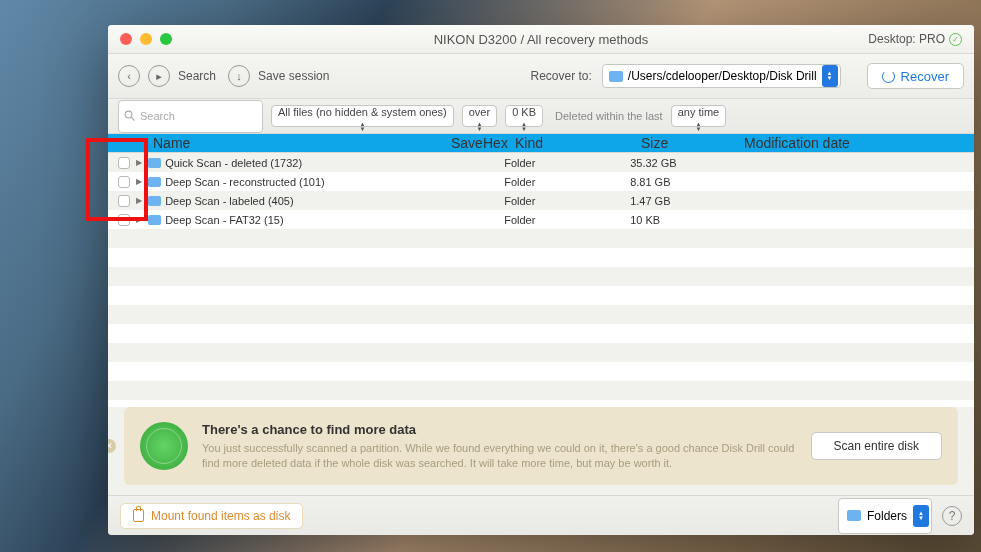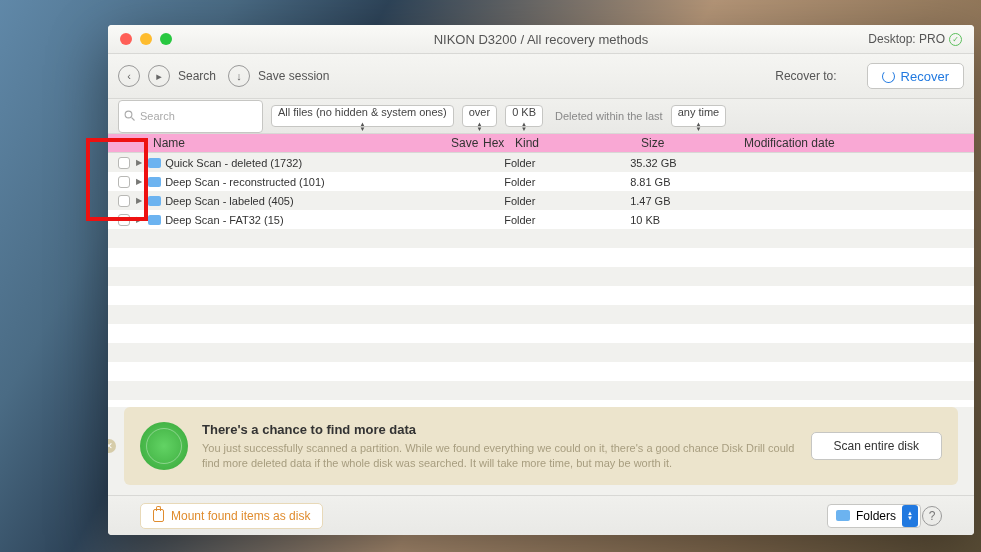--- a/index.html
+++ b/index.html
@@ -20,21 +20,21 @@
 .path-arrows { width: 16px; height: 22px; background: #2179e0; border-radius: 3px; display: flex; flex-direction: column; align-items: center; justify-content: center; gap: 0; }
 .path-arrows span { font-size: 6px; color: #fff; line-height: 5px; }
 .folder-ic { width: 14px; height: 11px; background: #6cb3f0; border-radius: 2px; position: relative; }
 .recover-btn { margin-left: 20px; height: 26px; padding: 0 14px; border: 1px solid #c6c6c3; border-radius: 5px; background: #fff; display: flex; align-items: center; gap: 6px; font-size: 13px; color: #2179e0; cursor: pointer; }
 .rotate-ic { width: 13px; height: 13px; border: 1.5px solid #2179e0; border-top-color: transparent; border-radius: 50%; position: relative; }
 .filterbar { height: 35px; display: flex; align-items: center; padding: 0 10px; gap: 8px; border-bottom: 1px solid #d8d8d5; background: linear-gradient(#f0f0ed,#e9e9e6); }
 .search { flex: 0 0 145px; height: 33px; border: 1px solid #c6c6c3; border-radius: 4px; background: #fff; display: flex; align-items: center; padding: 0 5px; gap: 4px; font-size: 11px; color: #aaa; }
 .pill { height: 22px; border: 1px solid #c6c6c3; border-radius: 4px; background: #fff; display: flex; align-items: center; padding: 0 6px; font-size: 11px; color: #444; gap: 4px; cursor: pointer; flex-direction: column; }
 .pill .ar { display: flex; flex-direction: column; font-size: 6px; color: #555; line-height: 5px; }
 .deleted-lbl { font-size: 11px; color: #888; margin-left: 4px; }
-.headerrow { height: 19px; background: #f9a8d4; border-bottom: 1px solid #d8d8d5; display: flex; align-items: center; font-size: 12px; color: #333; }
+.headerrow { height: 19px; background: #0ea5e9; border-bottom: 1px solid #d8d8d5; display: flex; align-items: center; font-size: 14px; color: #333; }
 .spacer1 { width: 45px; }
 .col-name { flex: 0 0 298px; }
 .col-view { flex: 0 0 32px; }
 .col-hex { flex: 0 0 32px; }
 .col-kind { flex: 0 0 126px; }
 .col-size { flex: 0 0 103px; }
 .col-date { flex: 1; }
 .table { flex: 1; overflow: hidden; background: #fff; }
 .row { height: 19px; display: flex; align-items: center; font-size: 11px; color: #333; }
 .row:nth-child(odd) { background: #f1f1ee; }
@@ -43,25 +43,25 @@
 .disc { font-size: 8px; color: #787875; margin: 0 6px; }
 .fldr { width: 13px; height: 10px; background: #6cb3f0; border-radius: 2px; margin-right: 4px; }
 .redbox { position: absolute; top: 138px; left: 86px; width: 62px; height: 83px; border: 4px solid #e11; pointer-events: none; }
 .banner { height: 78px; margin: 0 16px 10px 16px; background: #ece4cc; border-radius: 6px; display: flex; align-items: center; padding: 0 16px; gap: 14px; position: relative; }
 .banner-x { position: absolute; left: -22px; top: 50%; transform: translateY(-50%); width: 14px; height: 14px; border-radius: 50%; background: #d6cca9; color: #fff; font-size: 9px; display: flex; align-items: center; justify-content: center; cursor: pointer; }
 .radar { width: 48px; height: 48px; border-radius: 50%; background: radial-gradient(circle,#62d364 0%,#37a639 100%); position: relative; flex-shrink: 0; }
 .radar::before { content: ''; position: absolute; inset: 6px; border-radius: 50%; border: 1px solid rgba(255,255,255,.35); }
 .banner-txt { flex: 1; font-size: 11px; color: #a79d7f; line-height: 1.35; }
 .banner-txt b { color: #333; font-size: 13px; display: block; margin-bottom: 2px; }
 .scan-btn { padding: 6px 22px; border: 1px solid #c6c6c3; border-radius: 5px; background: #fff; font-size: 12px; color: #333; cursor: pointer; }
-.footer { height: 40px; border-top: 1px solid #d8d8d5; background: linear-gradient(#f0f0ed,#e9e9e6); display: flex; align-items: center; padding: 0 32px; gap: 1px; }
+.footer { height: 40px; border-top: 1px solid #d8d8d5; background: linear-gradient(#f0f0ed,#e9e9e6); display: flex; align-items: center; padding: 0 12px; gap: 10px; }
 .mount-btn { height: 26px; padding: 0 12px; border: 1px solid #e8d9b8; border-radius: 5px; background: #fff; display: flex; align-items: center; gap: 7px; font-size: 12px; color: #e08c2e; cursor: pointer; }
 .mount-ic { width: 11px; height: 13px; border: 1.5px solid #e08c2e; border-radius: 2px; position: relative; }
 .mount-ic::before { content: ''; position: absolute; left: 2px; right: 2px; top: -4px; height: 4px; border: 1.5px solid #e08c2e; border-bottom: none; border-radius: 2px 2px 0 0; }
-.folders-sel { margin-left: auto; display: flex; align-items: center; height: 24px; border: 1px solid #c6c6c3; border-radius: 4px; background: #fff; padding: 0 2px 0 8px; gap: 6px; font-size: 12px; }
+.folders-sel { margin-left: auto; display: flex; align-items: center; height: 36px; border: 1px solid #c6c6c3; border-radius: 4px; background: #fff; padding: 0 2px 0 8px; gap: 6px; font-size: 12px; }
 .help { width: 20px; height: 20px; border: 1.5px solid #999; border-radius: 50%; display: flex; align-items: center; justify-content: center; font-size: 12px; color: #777; cursor: pointer; }
 svg.mag { width: 12px; height: 12px; }
 </style>
 </head>
 <body>
 
 <div class="window">
 
   <div class="titlebar">
     <div class="traffic">
@@ -77,20 +77,28 @@
   </div>
 
   <div class="toolbar">
     <div class="tbtn">‹</div>
     <div class="tbtn">▸</div>
     <span class="tlabel">Search</span>
     <div class="tbtn">↓</div>
     <span class="tlabel">Save session</span>
     <div class="path-wrap">
       <span class="tlabel">Recover to:</span>
+      <div class="path-btn">
+        <span class="folder-ic"></span>
+        <span>/Users/cdelooper/Desktop/Disk Drill</span>
+        <span class="path-arrows">
+            <span>▲</span>
+            <span>▼</span>
+          </span>
+      </div>
       <div class="recover-btn">
         <span class="rotate-ic"></span>
         <span>Recover</span>
       </div>
     </div>
   </div>
 
   <div class="filterbar">
     <div class="search">
       <svg class="mag" viewBox="0 0 16 16">

